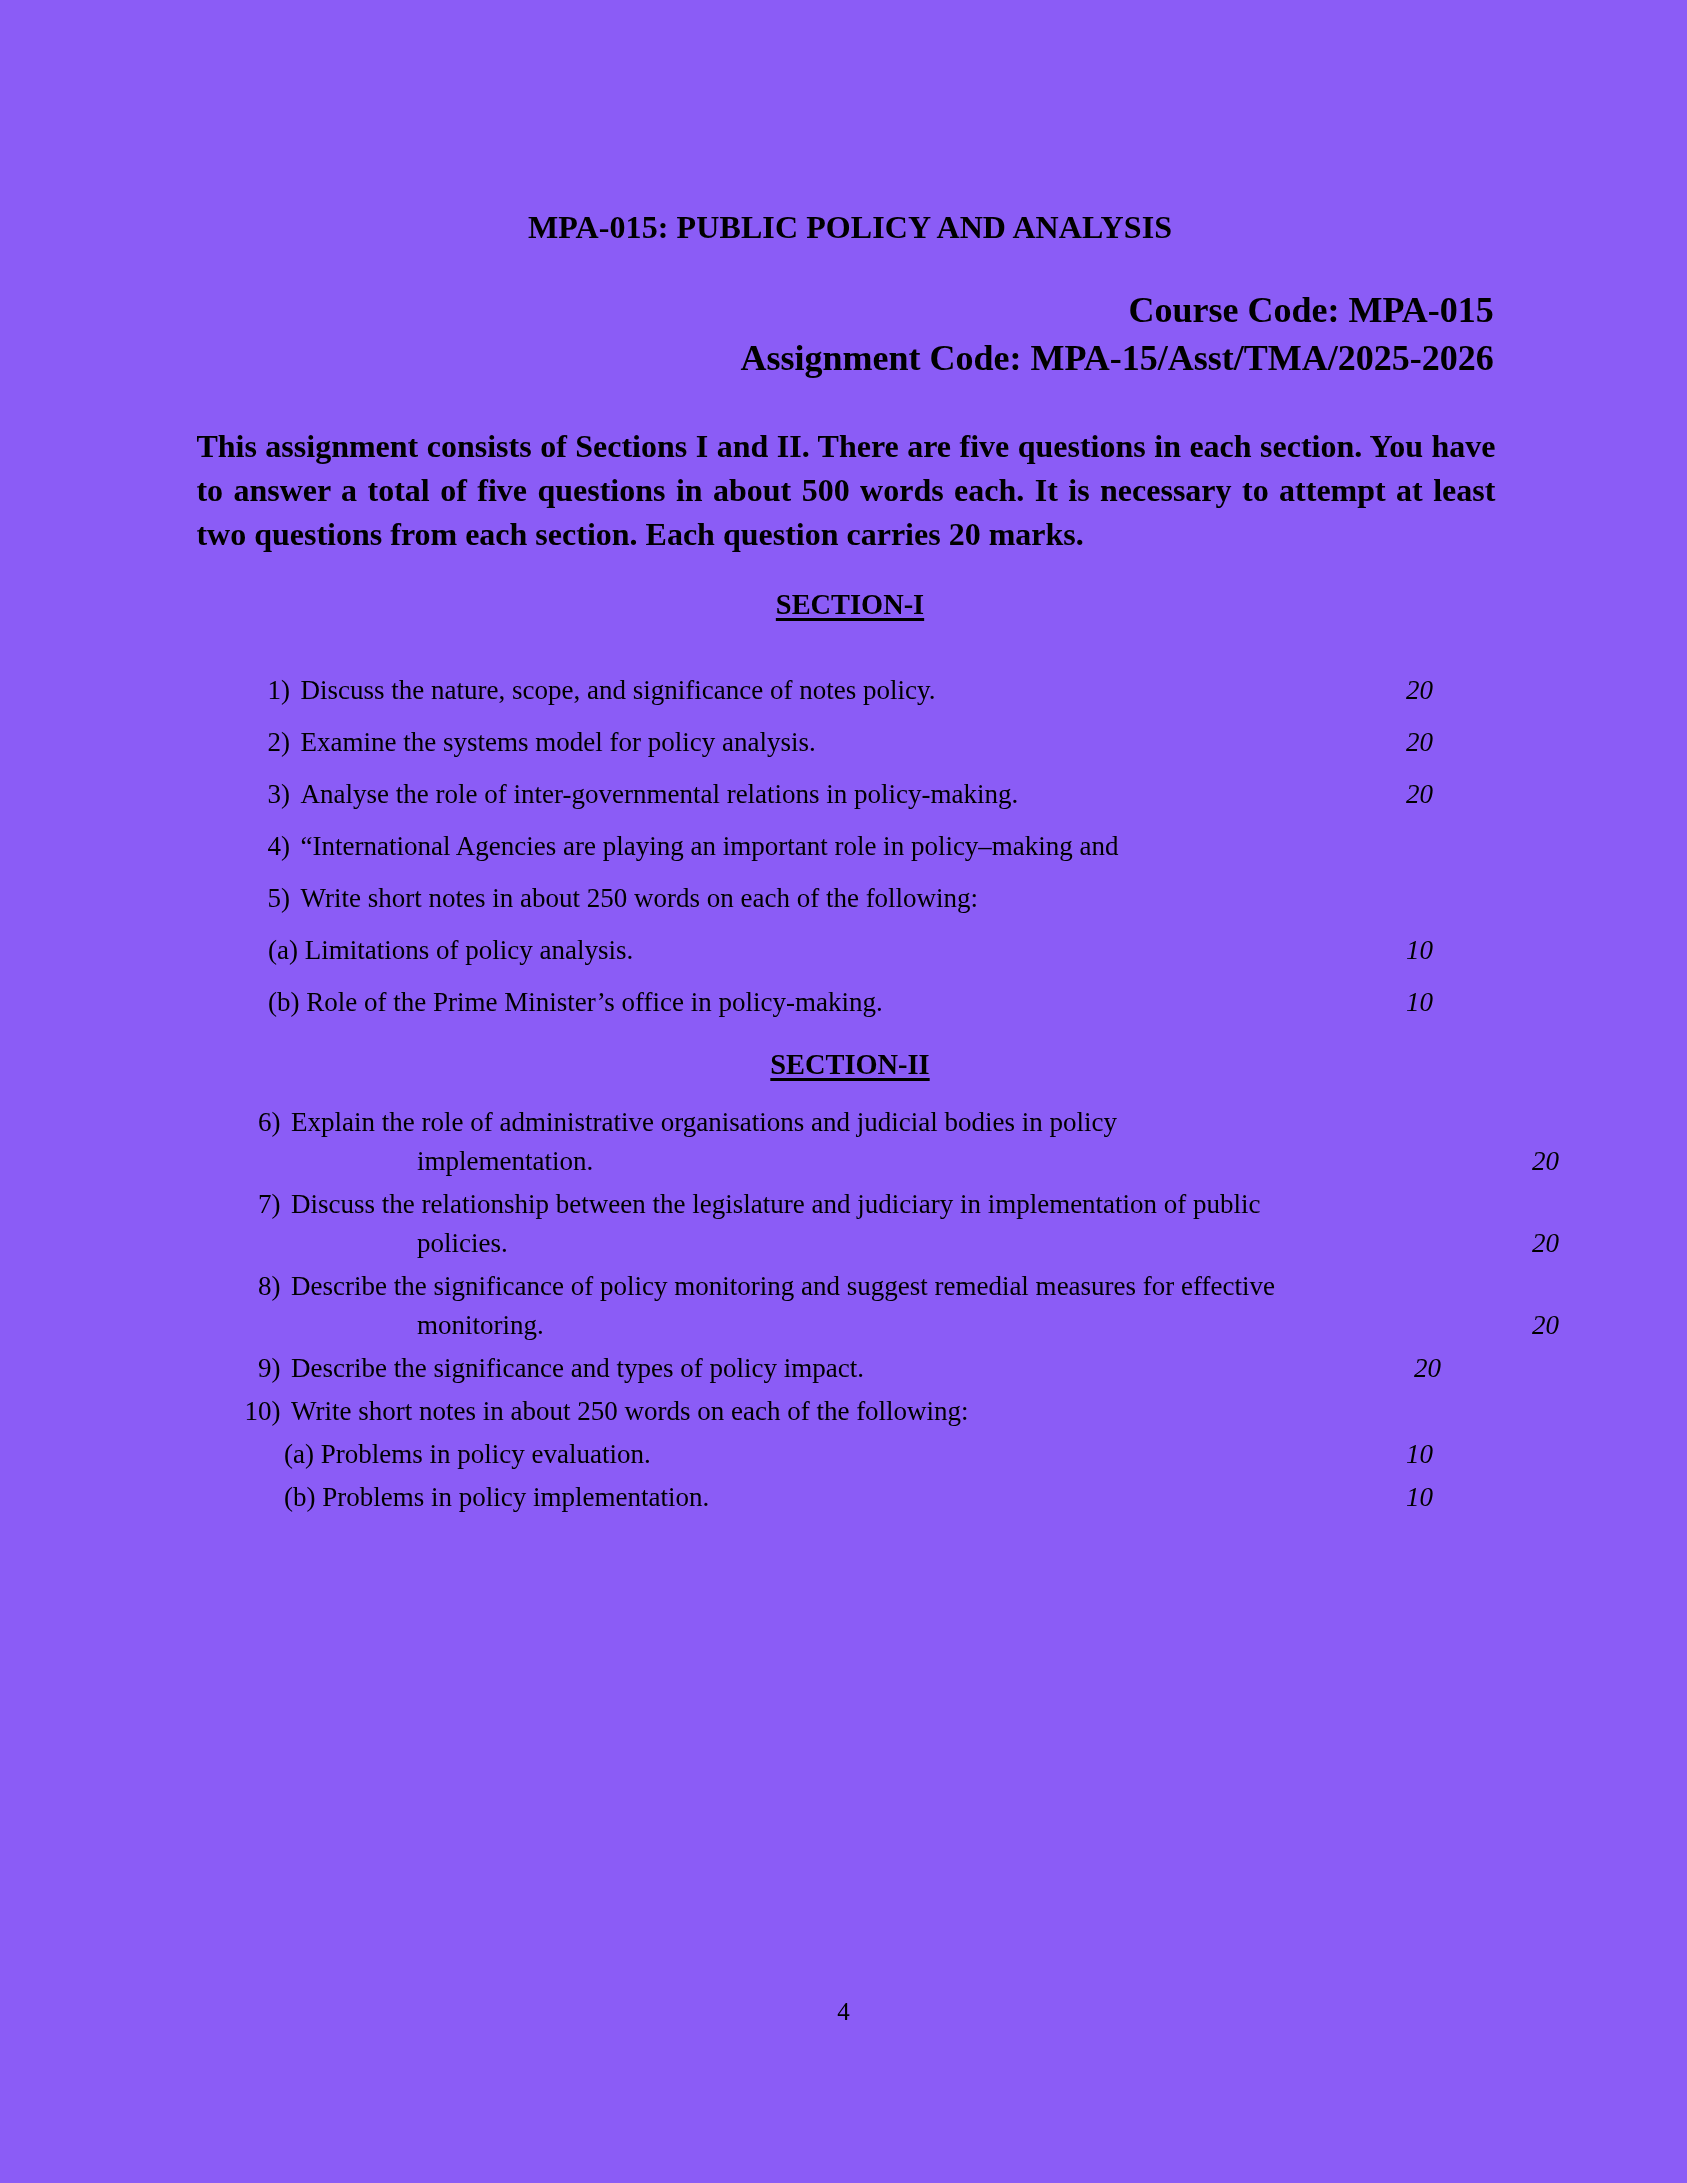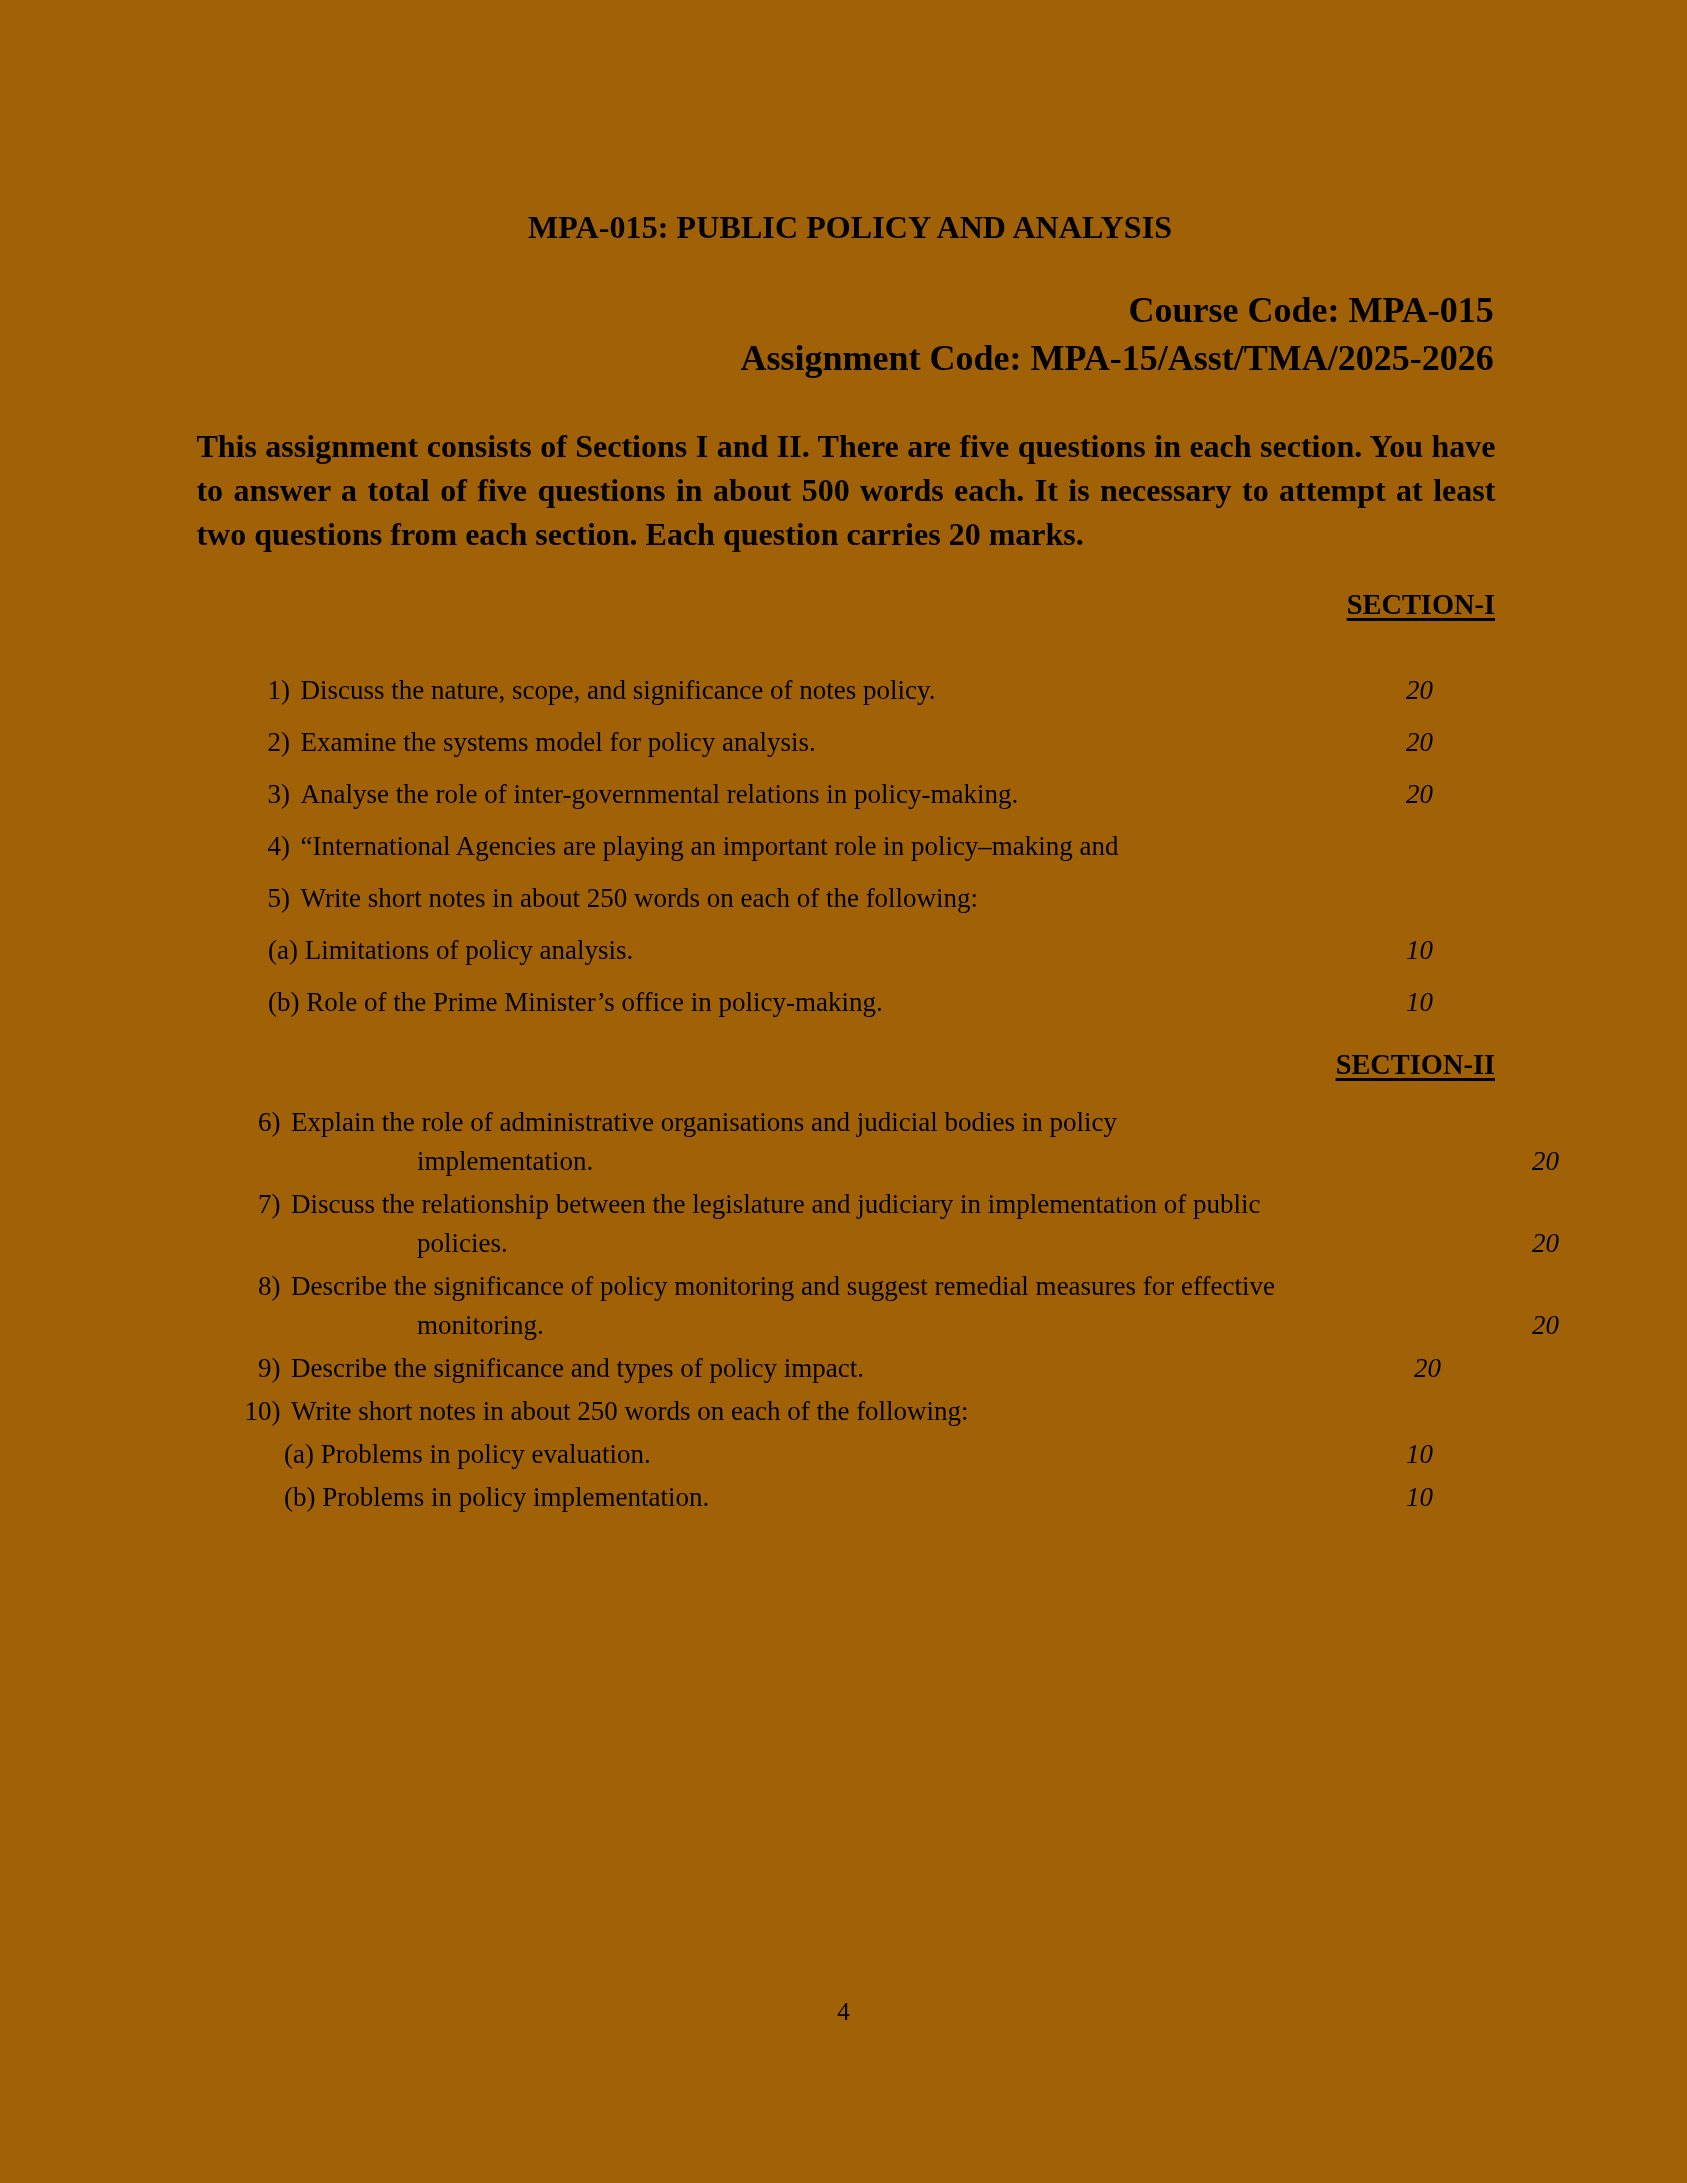--- a/index.html
+++ b/index.html
@@ -8,21 +8,21 @@
     background: #ffffff;
   }
   body {
     font-family: "Liberation Serif", "DejaVu Serif", serif;
     color: #000000;
   }
   .page {
     position: relative;
     width: 1687px;
     height: 2183px;
-    background: #a16207;
+    background: #8b5cf6;
     box-sizing: border-box;
     overflow: hidden;
   }
   .content {
     position: absolute;
     left: 205px;
     top: 0;
     width: 1290px;
   }
 
@@ -55,21 +55,21 @@
     line-height: 1.385;
     text-align: justify;
     text-justify: inter-word;
     margin-top: 41px;
     margin-left: -8.6px;
     width: 1299px;
   }
 
   
   .section-heading {
-    text-align: right;
+    text-align: center;
     font-weight: bold;
     font-size: 28.4px;
     text-decoration: underline;
     text-underline-offset: 4px;
     text-decoration-thickness: 2.6px;
   }
   .section-heading.s1 { margin-top: 32px; }
   .section-heading.s2 { margin-top: 33px; }
 
   

